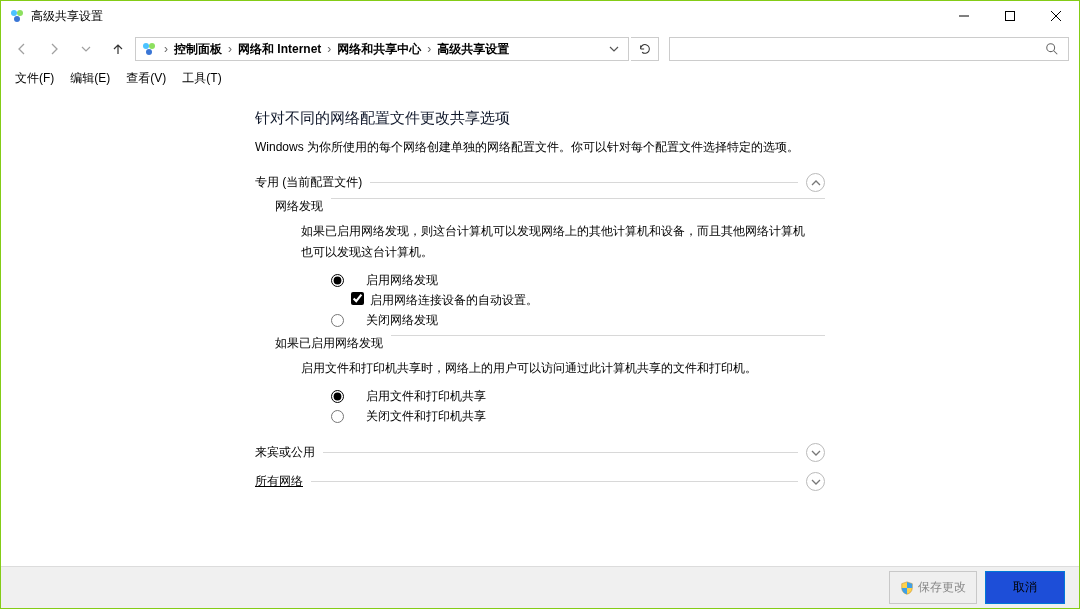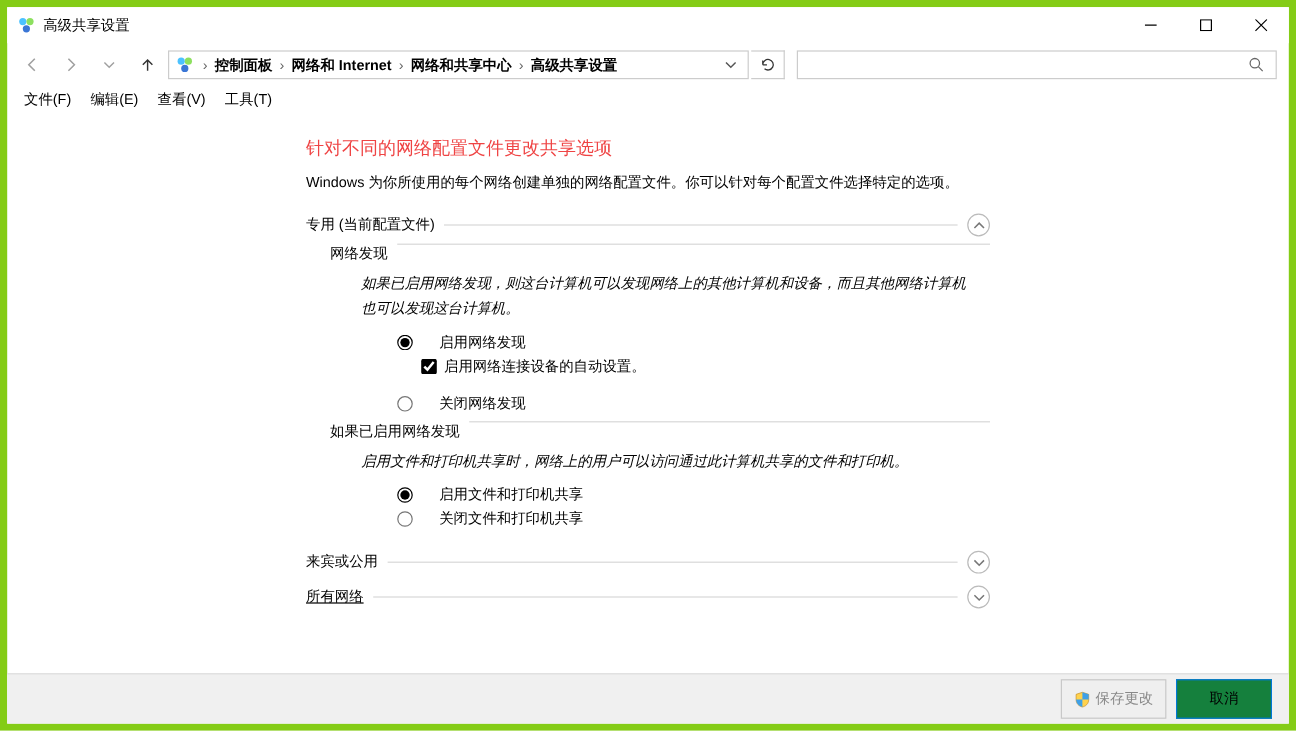--- a/index.html
+++ b/index.html
@@ -1,17 +1,17 @@
 <!DOCTYPE html>
 <html><head>
 <meta charset="utf-8">
 <style>
   * { box-sizing: border-box; }
   html, body { margin:0; padding:0; font-family:"Microsoft YaHei","Segoe UI",sans-serif; font-size:12px; color:#000; }
-  .window { width:1080px; height:609px; background:#fff; border:6px solid #84cc16; display:flex; flex-direction:column; }
+  .window { width:1080px; height:609px; background:#fff; border:1px solid #84cc16; display:flex; flex-direction:column; }
   
   .titlebar { height:30px; display:flex; align-items:center; background:#fff; }
   .title-icon { width:16px; height:16px; margin:0 6px 0 8px; display:flex; align-items:center; justify-content:center; }
   .title-text { flex:0 0 auto; font-size:12px; }
   .title-spacer { flex:1; }
   .win-btn { width:46px; height:30px; display:flex; align-items:center; justify-content:center; color:#000; }
   
   .navrow { height:36px; display:flex; align-items:center; gap:2px; padding:2px 10px 2px 6px; }
   .nav-btn { width:30px; height:28px; display:flex; align-items:center; justify-content:center; color:#888; }
   .nav-btn.enabled { color:#000; }
@@ -24,38 +24,38 @@
   .refresh-box { width:28px; height:24px; border:1px solid #ccc; border-left:none; display:flex; align-items:center; justify-content:center; margin-right:8px; color:#333; }
   .search-box { width:400px; height:24px; border:1px solid #ccc; display:flex; align-items:center; padding:0 4px; }
   .search-input { flex:1; height:18px; border:none; outline:none; font-size:12px; background:transparent; }
   .search-btn { width:24px; height:22px; display:flex; align-items:center; justify-content:center; color:#555; }
   
   .menubar { height:22px; display:flex; align-items:center; padding:0 6px; gap:0; border-top:0; }
   .menu-item { padding:2px 8px; }
   
   .content { flex:1; overflow:auto; display:flex; justify-content:center; padding:14px 0 0 0; }
   .panel { width:570px; }
-  .heading { color:#ef4444; font-size:15px; margin:6px 0 10px 0; }
+  .heading { color:#0f172a; font-size:15px; margin:6px 0 10px 0; }
   .subtext { font-size:12px; margin-bottom:16px; line-height:1.6; }
   .profile-row { display:flex; align-items:center; margin:4px 0; }
   .profile-label { white-space:nowrap; }
   .profile-hr { flex:1; border-top:1px solid #d8d8d8; margin:0 8px 0 8px; height:1px; }
   .expander { width:19px; height:19px; border:1px solid #bbb; border-radius:50%; display:flex; align-items:center; justify-content:center; color:#555; background:#fff; }
   .sect-hr-row { display:flex; align-items:flex-start; margin:6px 0 6px 20px; }
   .sect-hr { flex:1; border-top:1px solid #d8d8d8; height:1px; margin-left:8px; }
   .body-indent { margin-left:46px; margin-right:0; }
-  .desc { line-height:1.7; margin:6px 12px 10px 0;font-style:italic; }
+  .desc { line-height:1.7; margin:6px 12px 10px 0; }
   .radio-line { display:flex; align-items:center; gap:22px; margin:3px 0 3px 30px; }
-  .check-line { display:flex; align-items:center; gap:6px; margin:3px 0 14px 50px; }
+  .check-line { display:flex; align-items:flex-start; gap:6px; margin:3px 0 3px 50px; }
   input[type=radio], input[type=checkbox] { margin:0; width:13px; height:13px; accent-color:#000; }
   
   .footer { height:42px; border-top:1px solid #dcdcdc; background:#f0f0f0; display:flex; align-items:center; justify-content:flex-end; padding:0 14px; gap:8px; }
   .btn { min-width:80px; height:33px; border:1px solid #adadad; background:#e1e1e1; display:flex; align-items:center; justify-content:center; padding:0 10px; gap:4px; }
   .btn.disabled { color:#888; background:#efefef; border-color:#c8c8c8; }
-  .btn.default { border:1px solid #0078d7; background:#15803d; }
+  .btn.default { border:1px solid #0078d7; background:#1d4ed8; }
   .shield { width:14px; height:14px; display:inline-flex; align-items:center; justify-content:center; }
   svg { display:block; }
 </style>
 </head>
 <body>
 
 <div class="window">
 
   <div class="titlebar">
     <div class="title-icon">

